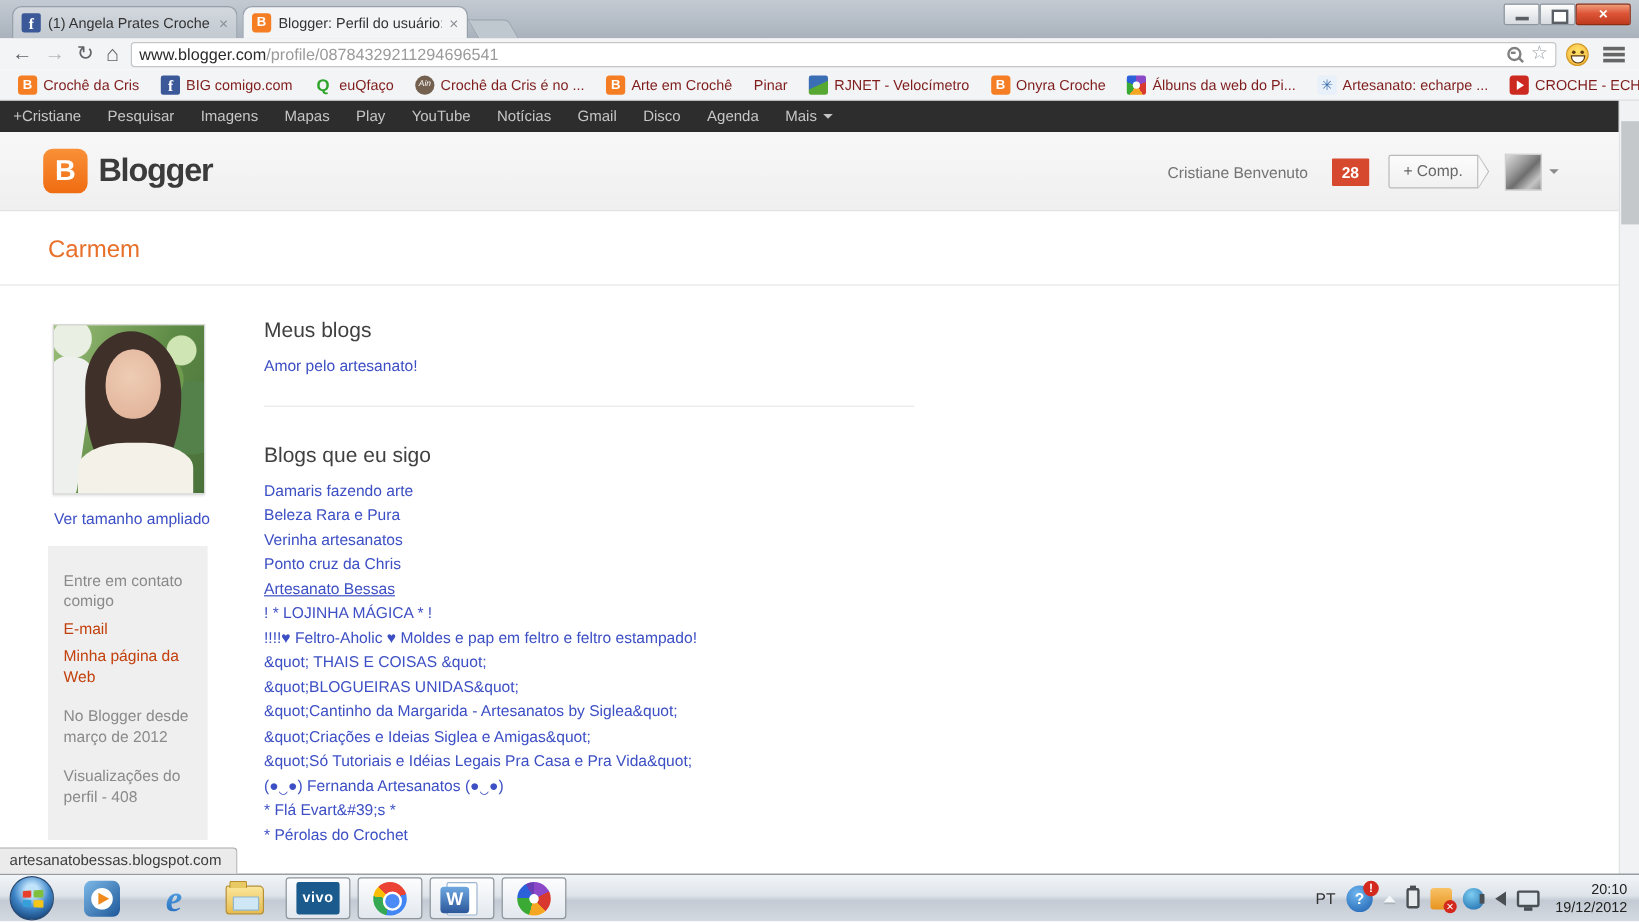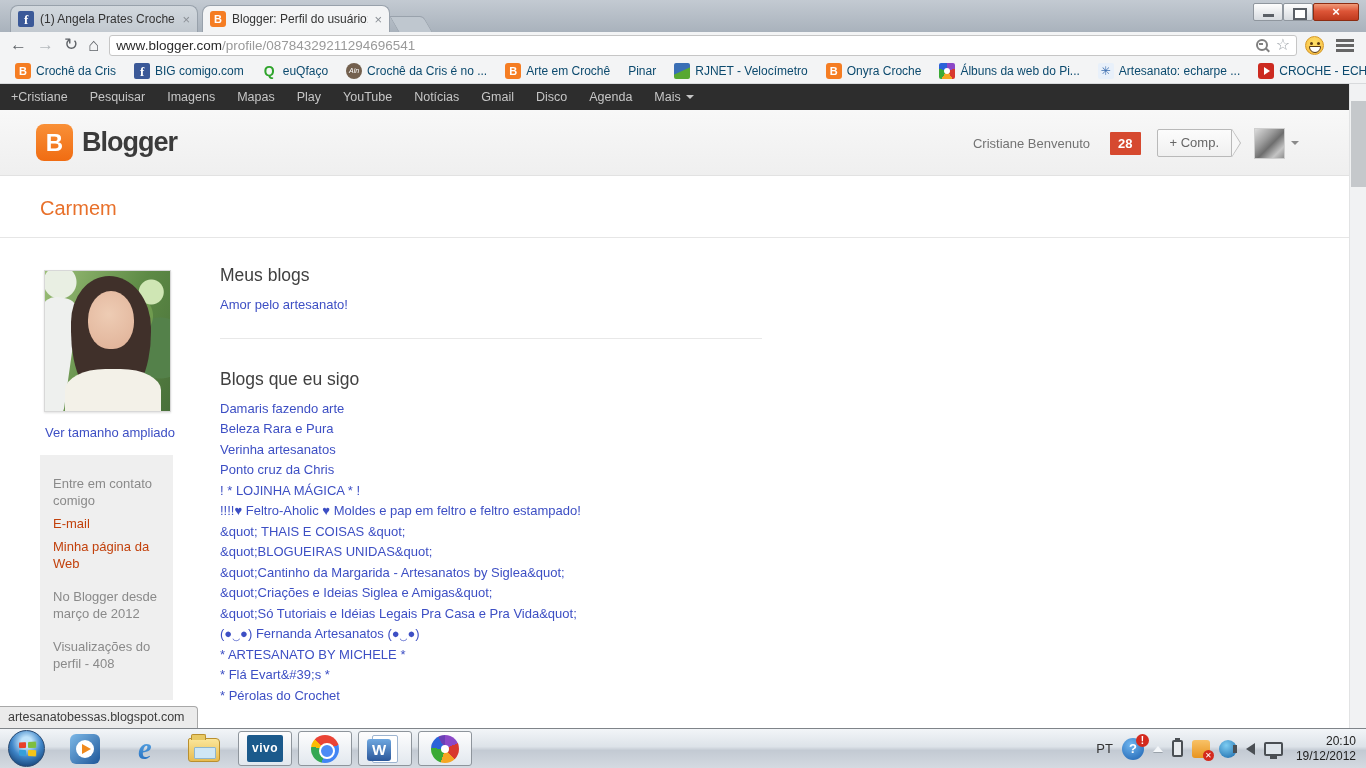--- a/index.html
+++ b/index.html
@@ -61,21 +61,21 @@
   .smiley { width:19px; height:19px; border-radius:50%; background:radial-gradient(circle at 50% 35%,#ffe169,#f6b73c);
     border:1px solid #d69a26; position:relative; margin-right:12px; flex:none; }
   .smiley::before { content:""; position:absolute; left:4px; top:5px; width:3px; height:3px; border-radius:50%; background:#5b3b12; box-shadow:7px 0 0 #5b3b12; }
   .smiley::after { content:""; position:absolute; left:3px; top:9px; width:10px; height:5px; background:#fff; border:1px solid #5b3b12; border-radius:0 0 6px 6px; }
   .menuicon { width:18px; height:15px; margin-right:12px; flex:none; }
   .menuicon::before { content:""; display:block; width:18px; height:3px; background:#666; box-shadow:0 5px 0 #666,0 10px 0 #666; margin-top:1px; }
 
   
   .bookmarks { position:absolute; left:0; top:58px; width:1366px; height:26px; background:#f3f4f5;
     border-bottom:1px solid #d8dadc; display:flex; align-items:center; padding:0 6px; }
-  .bm { display:flex; align-items:center; gap:5px; padding:0 9px; font-size:12px; color:#0c4a6e; text-decoration:none; white-space:nowrap; }
+  .bm { display:flex; align-items:center; gap:5px; padding:0 9px; font-size:12px; color:#7f1d1d; text-decoration:none; white-space:nowrap; }
   .bm-spacer { flex:1; }
 
   
   .gbar { position:absolute; left:0; top:84px; width:1349px; height:26px; background:#2d2d2d; display:flex; align-items:center; }
   .gb-item { color:#c6c6c6; font-size:12.5px; text-decoration:none; padding:0 11px; white-space:nowrap; }
   .gb-item:last-of-type::after { content:""; display:inline-block; margin-left:5px; vertical-align:2px;
     border-left:4px solid transparent; border-right:4px solid transparent; border-top:4px solid #c6c6c6; }
 
   
   .bheader { position:absolute; left:0; top:110px; width:1349px; height:66px;
@@ -342,29 +342,29 @@
       <div class="myblogs">
         <a class="blog-link">Amor pelo artesanato!</a>
       </div>
       <div class="main-divider"></div>
       <div class="sec-heading">Blogs que eu sigo</div>
       <div class="follow-list">
         <a class="blog-link">Damaris fazendo arte</a>
           <a class="blog-link">Beleza Rara e Pura</a>
           <a class="blog-link">Verinha artesanatos</a>
           <a class="blog-link">Ponto cruz da Chris</a>
+          <a class="blog-link hovered">Artesanato Bessas</a>
           <a class="blog-link">! * LOJINHA MÁGICA * !</a>
           <a class="blog-link">!!!!♥ Feltro-Aholic ♥ Moldes e pap em feltro e feltro estampado!</a>
           <a class="blog-link">&amp;quot; THAIS E COISAS &amp;quot;</a>
           <a class="blog-link">&amp;quot;BLOGUEIRAS UNIDAS&amp;quot;</a>
           <a class="blog-link">&amp;quot;Cantinho da Margarida - Artesanatos by Siglea&amp;quot;</a>
           <a class="blog-link">&amp;quot;Criações e Ideias Siglea e Amigas&amp;quot;</a>
           <a class="blog-link">&amp;quot;Só Tutoriais e Idéias Legais Pra Casa e Pra Vida&amp;quot;</a>
           <a class="blog-link">(●‿●) Fernanda Artesanatos (●‿●)</a>
-          <a class="blog-link">* ARTESANATO BY MICHELE *</a>
           <a class="blog-link">* Flá Evart&amp;#39;s *</a>
           <a class="blog-link">* Pérolas do Crochet</a>
       </div>
     </div>
   </div>
 
   <div class="scrollbar">
     <div class="scroll-thumb"></div>
   </div>
 

